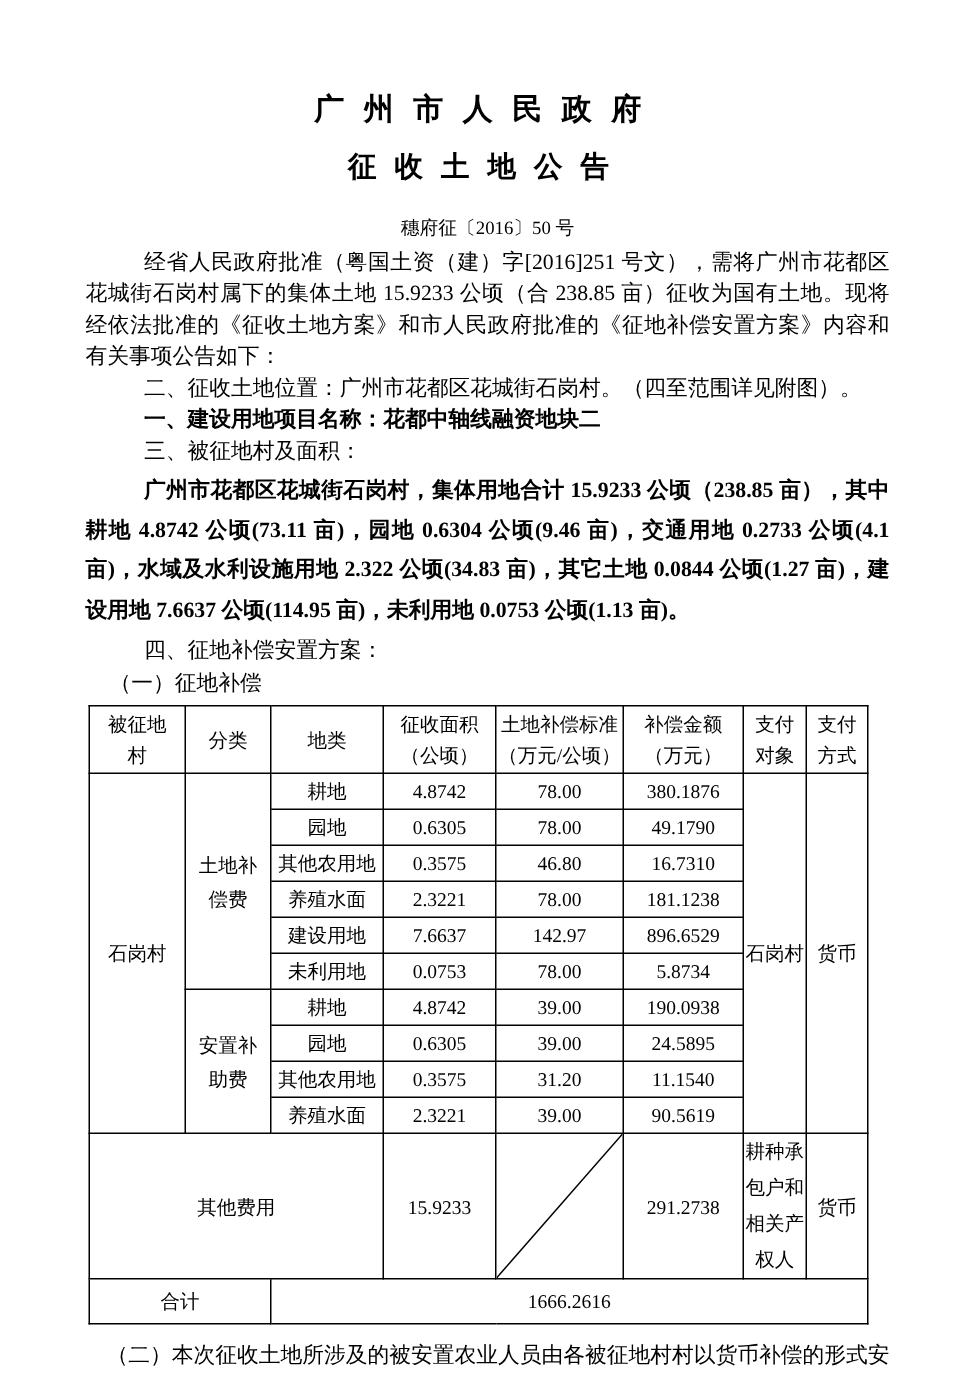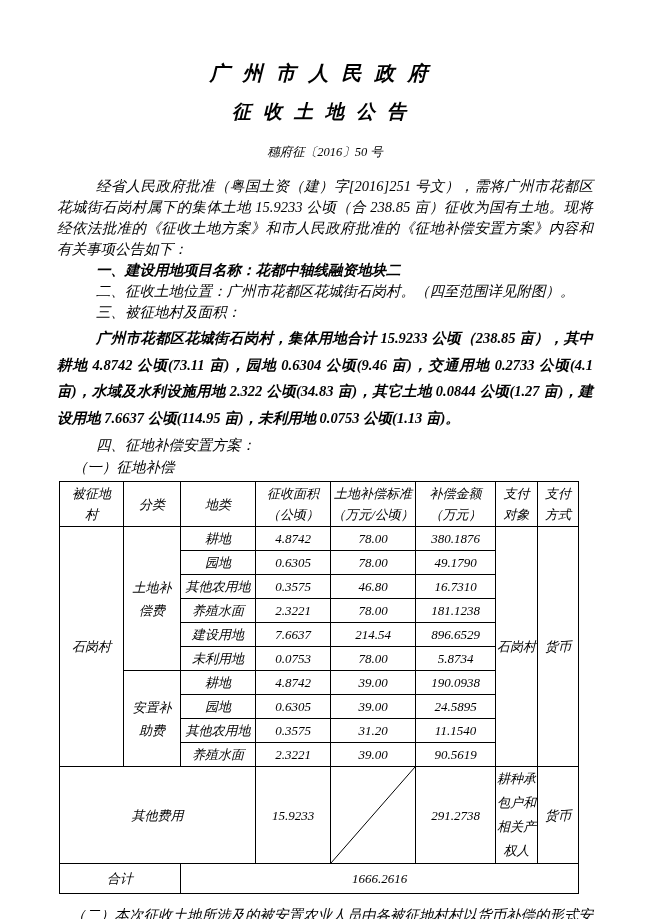--- a/index.html
+++ b/index.html
@@ -1,37 +1,36 @@
 <!DOCTYPE html>
 <html lang="zh"><head>
 <meta charset="utf-8">
 <style>
   html,body { margin:0; padding:0; background:#ffffff; }
   .page {
     width:650px; height:919px; margin:0 auto; background:#ffffff;
     color:#000; font-family:"Liberation Serif","DejaVu Serif",serif;
     overflow:hidden; box-sizing:border-box;
     padding:60px 57px 0 57px;
-    font-style:italic;
   }
   .title1 {
     margin:0; text-align:center; font-size:20px; font-weight:700;
     letter-spacing:13px; line-height:26px; white-space:nowrap;
   }
   .title2 {
     margin:13px 0 12px 0; text-align:center; font-size:19px; font-weight:700;
     letter-spacing:12px; line-height:25px; white-space:nowrap;
   }
   .doc-number {
     margin:20px 0 0 0; text-align:center; font-size:12.5px; line-height:16px;
   }
   .para {
     margin:0; font-size:14.5px; line-height:21px; text-align:justify;
   }
-  .first-para { margin-top:16px; }
+  .first-para { margin-top:5px; }
   .indent-2 { text-indent:39px; }
   .bold { font-weight:700; }
   .para-area { font-weight:700; line-height:26.5px; margin:2px 0 2px 0; }
   .section-4 { margin-top:4px; }
   .sub-head { text-indent:16px; margin-top:1px; }
   .closing { text-indent:14px; line-height:26px; margin-top:8px; }
 
   table.comp-table {
     border-collapse:collapse; table-layout:fixed;
     width:519px; margin:3px 0 0 2px;
@@ -54,22 +53,22 @@
 </head>
 <body>
 
 <div class="page">
 
   <h1 class="title1">广州市人民政府</h1>
   <h2 class="title2">征收土地公告</h2>
   <div class="doc-number">穗府征〔2016〕50 号</div>
 
   <p class="para indent-2 first-para">经省人民政府批准（粤国土资（建）字[2016]251 号文），需将广州市花都区花城街石岗村属下的集体土地 15.9233 公顷（合 238.85 亩）征收为国有土地。现将经依法批准的《征收土地方案》和市人民政府批准的《征地补偿安置方案》内容和有关事项公告如下：</p>
+  <p class="para indent-2">二、征收土地位置：广州市花都区花城街石岗村。（四至范围详见附图）。</p>
   <p class="para indent-2 bold">一、建设用地项目名称：花都中轴线融资地块二</p>
-  <p class="para indent-2">二、征收土地位置：广州市花都区花城街石岗村。（四至范围详见附图）。</p>
   <p class="para indent-2">三、被征地村及面积：</p>
   <p class="para indent-2 para-area">广州市花都区花城街石岗村，集体用地合计 15.9233 公顷（238.85 亩），其中耕地 4.8742 公顷(73.11 亩)，园地 0.6304 公顷(9.46 亩)，交通用地 0.2733 公顷(4.1 亩)，水域及水利设施用地 2.322 公顷(34.83 亩)，其它土地 0.0844 公顷(1.27 亩)，建设用地 7.6637 公顷(114.95 亩)，未利用地 0.0753 公顷(1.13 亩)。</p>
   <p class="para indent-2 section-4">四、征地补偿安置方案：</p>
   <p class="para sub-head">（一）征地补偿</p>
 
   <table class="comp-table">
     <colgroup>
       <col style="width:64px">
         <col style="width:57px">
         <col style="width:75px">
@@ -136,21 +135,21 @@
       </tr>
       <tr class="data-row">
         <td>养殖水面</td>
         <td>2.3221</td>
         <td>78.00</td>
         <td>181.1238</td>
       </tr>
       <tr class="data-row">
         <td>建设用地</td>
         <td>7.6637</td>
-        <td>214.54</td>
+        <td>142.97</td>
         <td>896.6529</td>
       </tr>
       <tr class="data-row">
         <td>未利用地</td>
         <td>0.0753</td>
         <td>78.00</td>
         <td>5.8734</td>
       </tr>
 
       <tr class="data-row">

